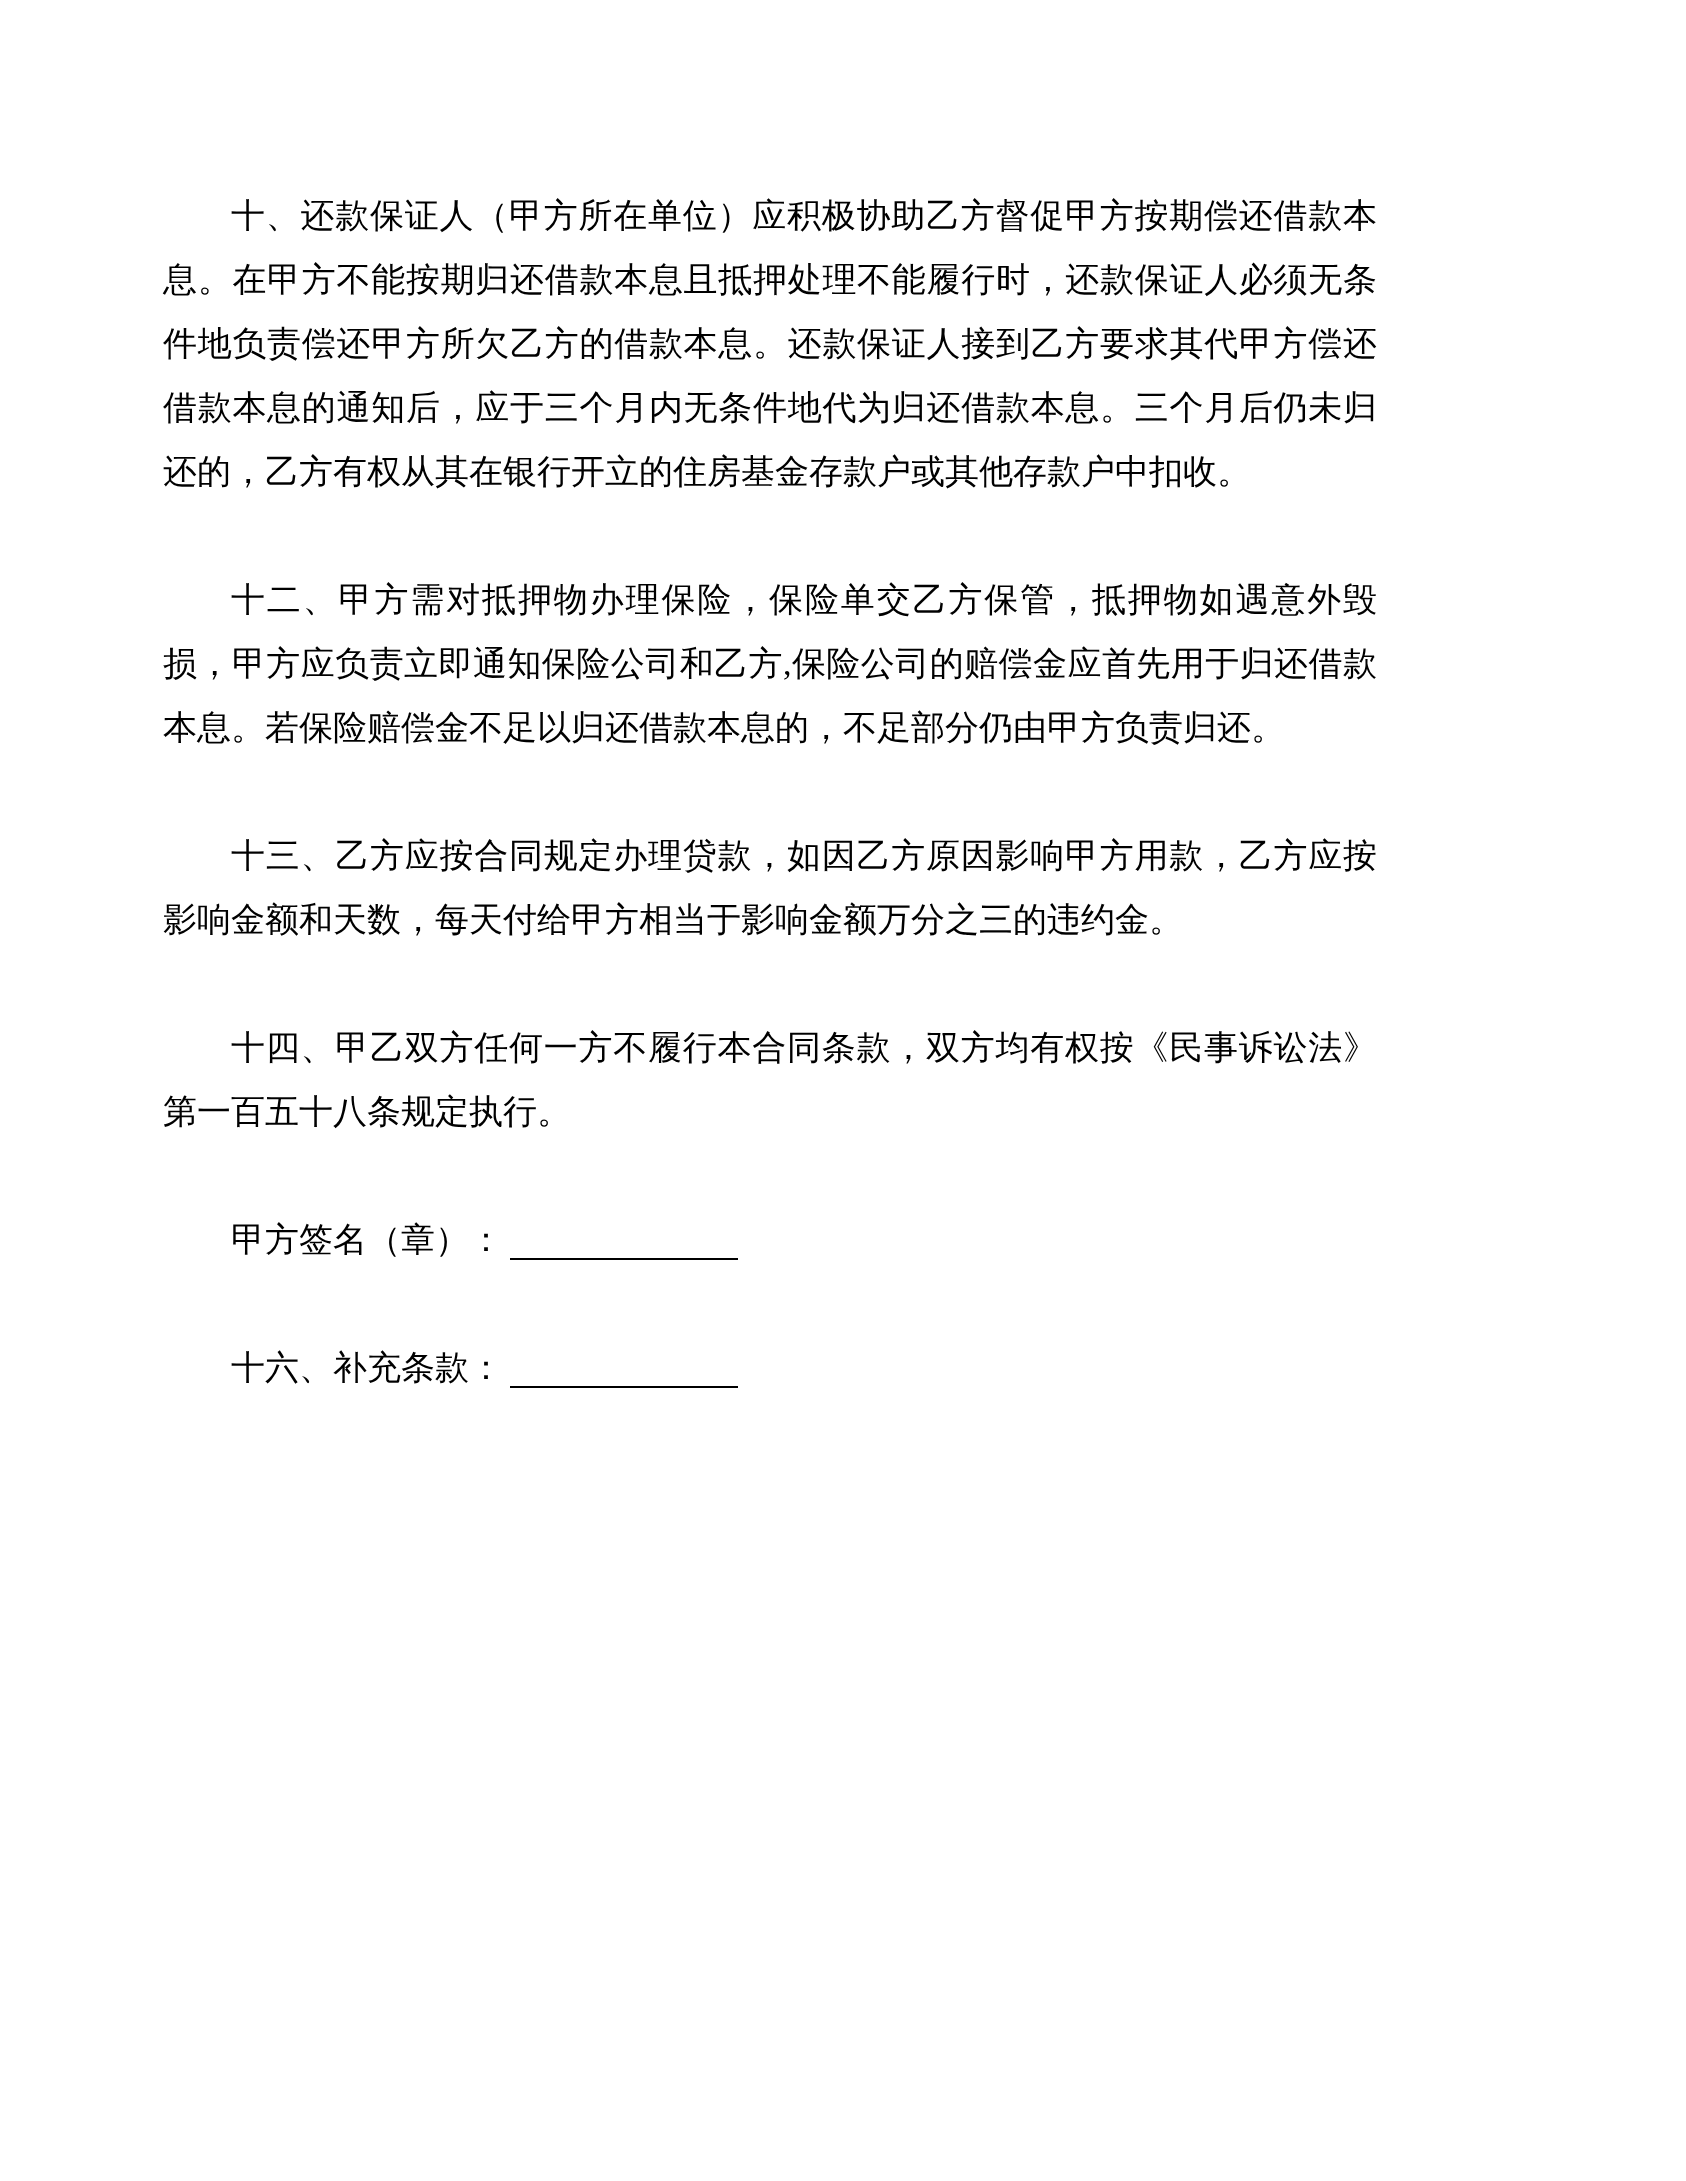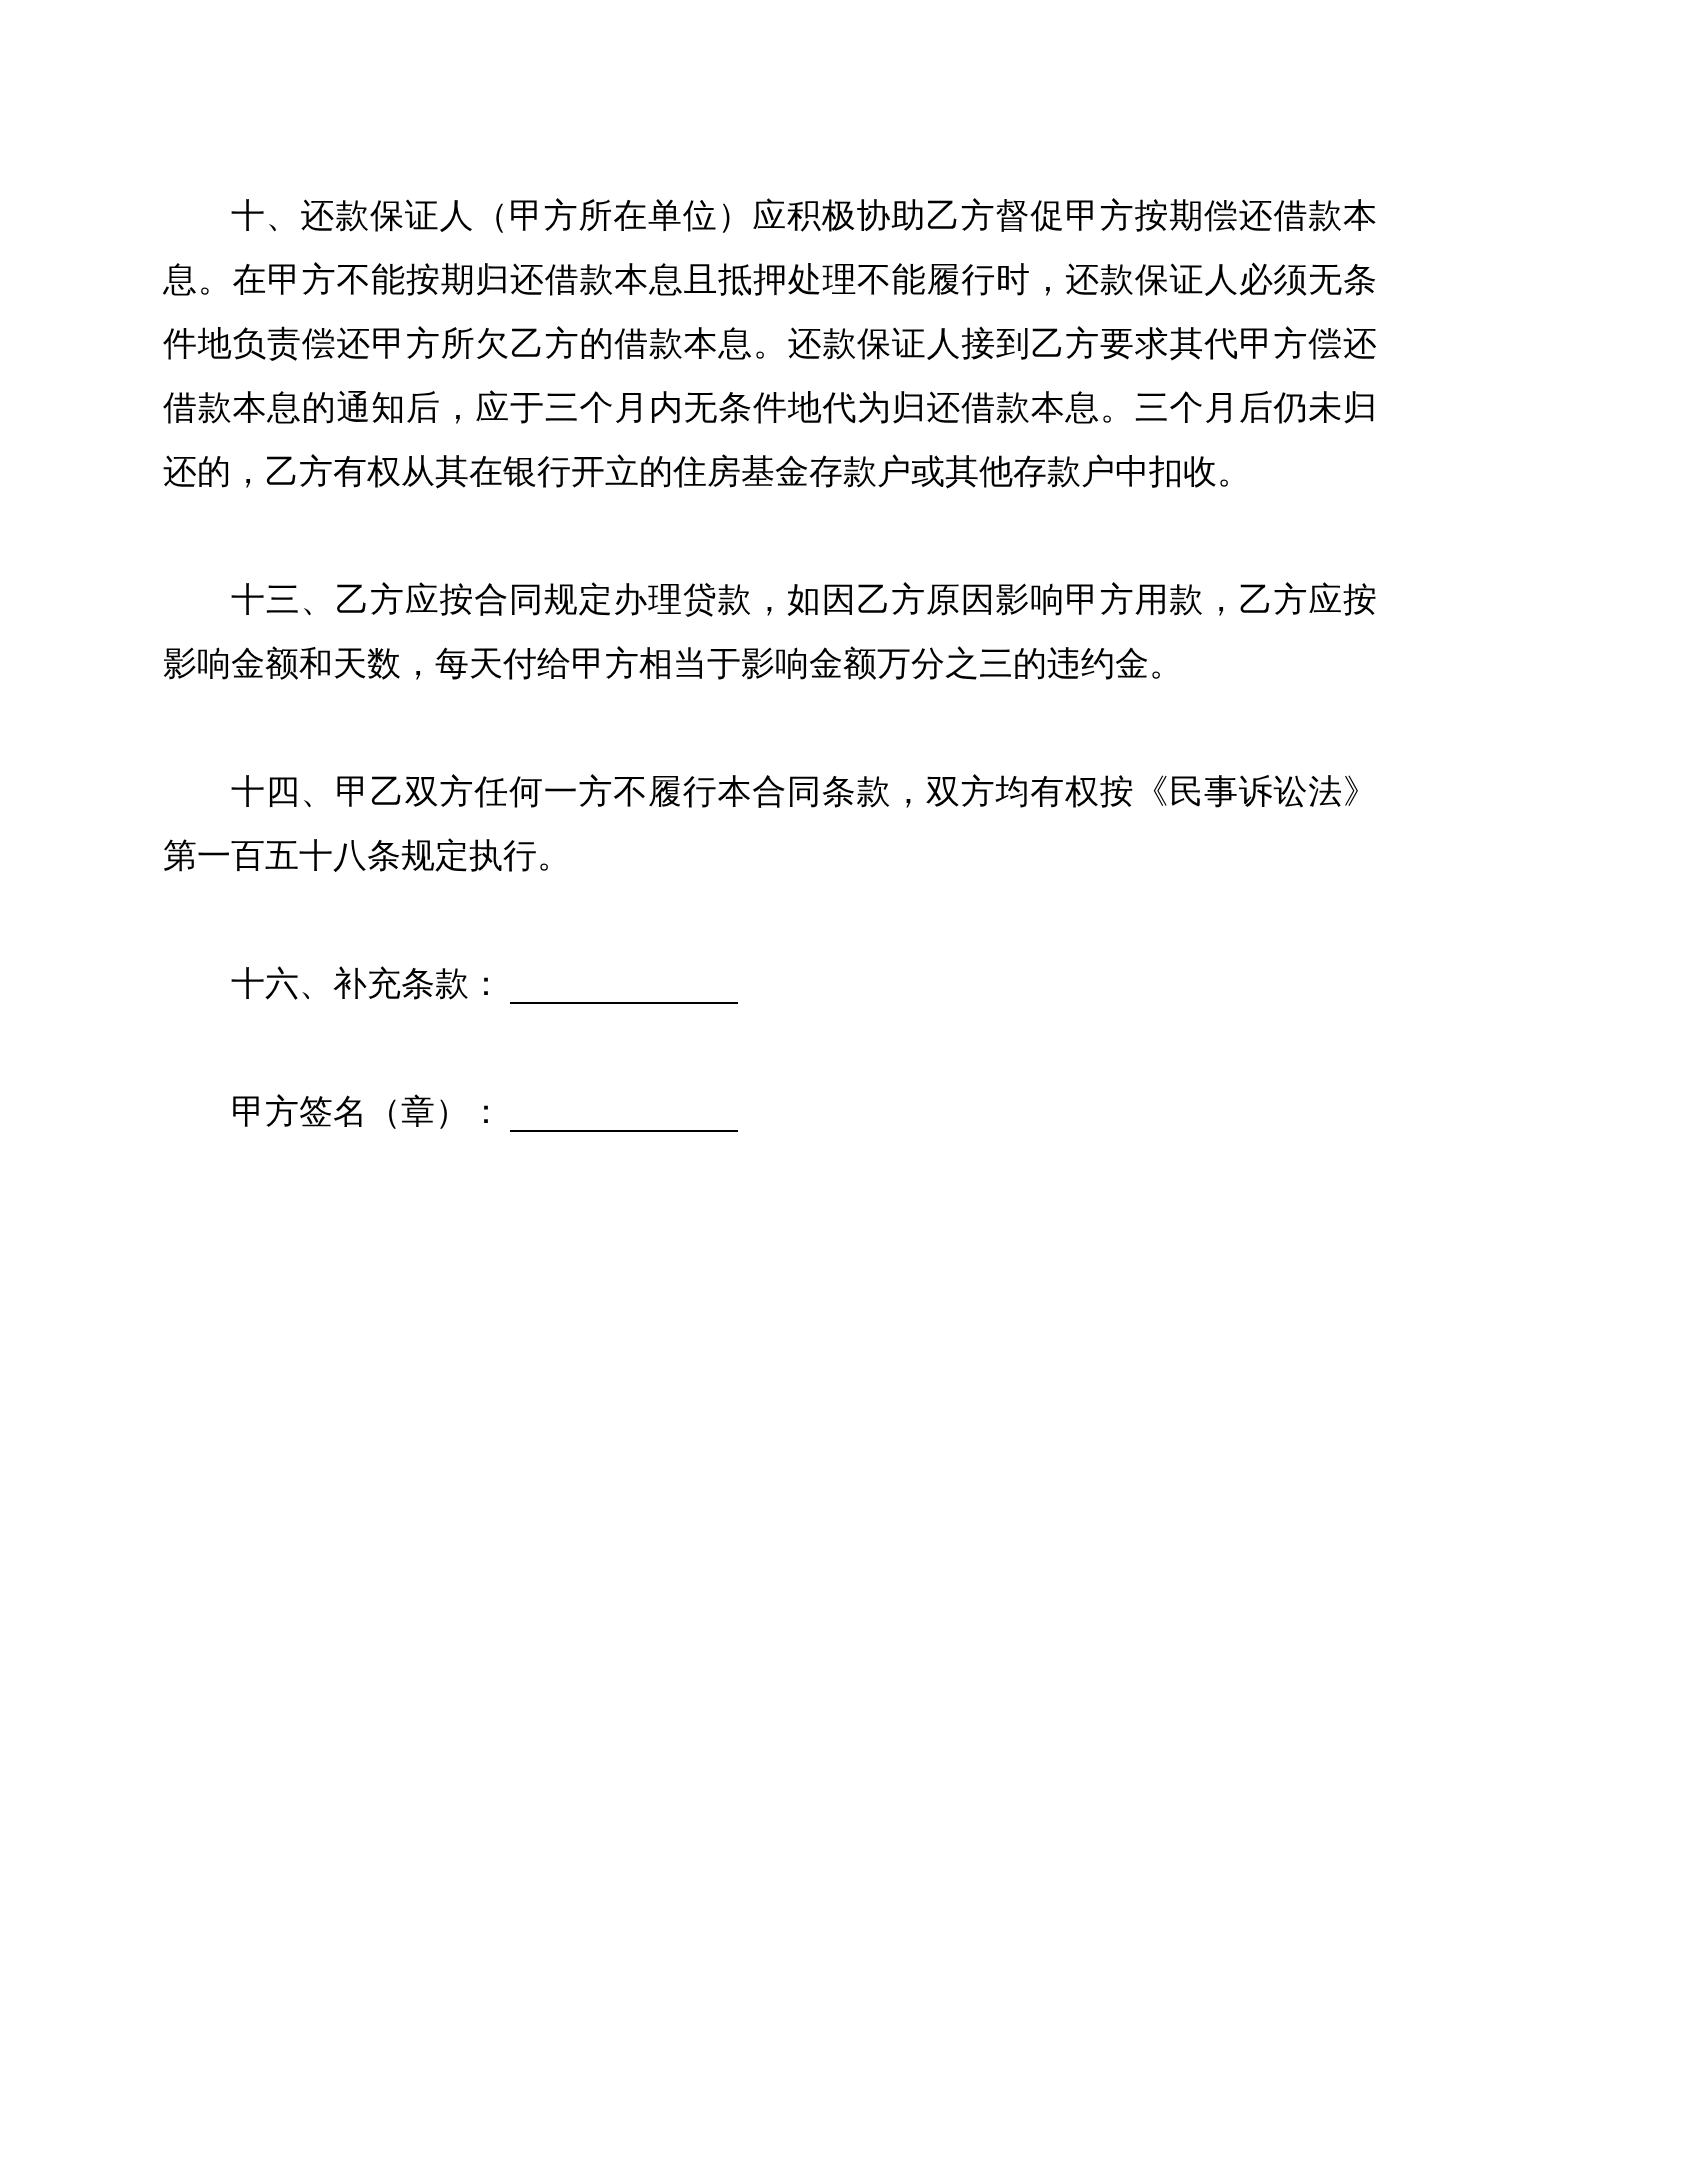--- a/index.html
+++ b/index.html
@@ -56,30 +56,31 @@
 </style>
 </head>
 <body>
 
 <div class="page">
   <div class="content">
 
     <p class="para">十、还款保证人（甲方所在单位）应积极协助乙方督促甲方按期偿还借款本息。在甲方不能按期归还借款本息且抵押处理不能履行时，还款保证人必须无条件地负责偿还甲方所欠乙方的借款本息。还款保证人接到乙方要求其代甲方偿还借款本息的通知后，应于三个月内无条件地代为归还借款本息。三个月后仍未归还的，乙方有权从其在银行开立的住房基金存款户或其他存款户中扣收。</p>
 
 
+    <p class="para">十二、甲方需对抵押物办理保险，保险单交乙方保管，抵押物如遇意外毁损，甲方应负责立即通知保险公司和乙方,保险公司的赔偿金应首先用于归还借款本息。若保险赔偿金不足以归还借款本息的，不足部分仍由甲方负责归还。</p>
 
     <p class="para">十三、乙方应按合同规定办理贷款，如因乙方原因影响甲方用款，乙方应按影响金额和天数，每天付给甲方相当于影响金额万分之三的违约金。</p>
 
     <p class="para">十四、甲乙双方任何一方不履行本合同条款，双方均有权按《民事诉讼法》第一百五十八条规定执行。</p>
 
 
     <p class="row">
-      <span>十六、补充条款：</span><span class="blank"></span>
+      <span>甲方签名（章）：</span><span class="blank"></span>
     </p>
 
     <p class="row">
-      <span>甲方签名（章）：</span><span class="blank"></span>
+      <span>十六、补充条款：</span><span class="blank"></span>
     </p>
 
 
   </div>
 </div>
 
 
 </body></html>

